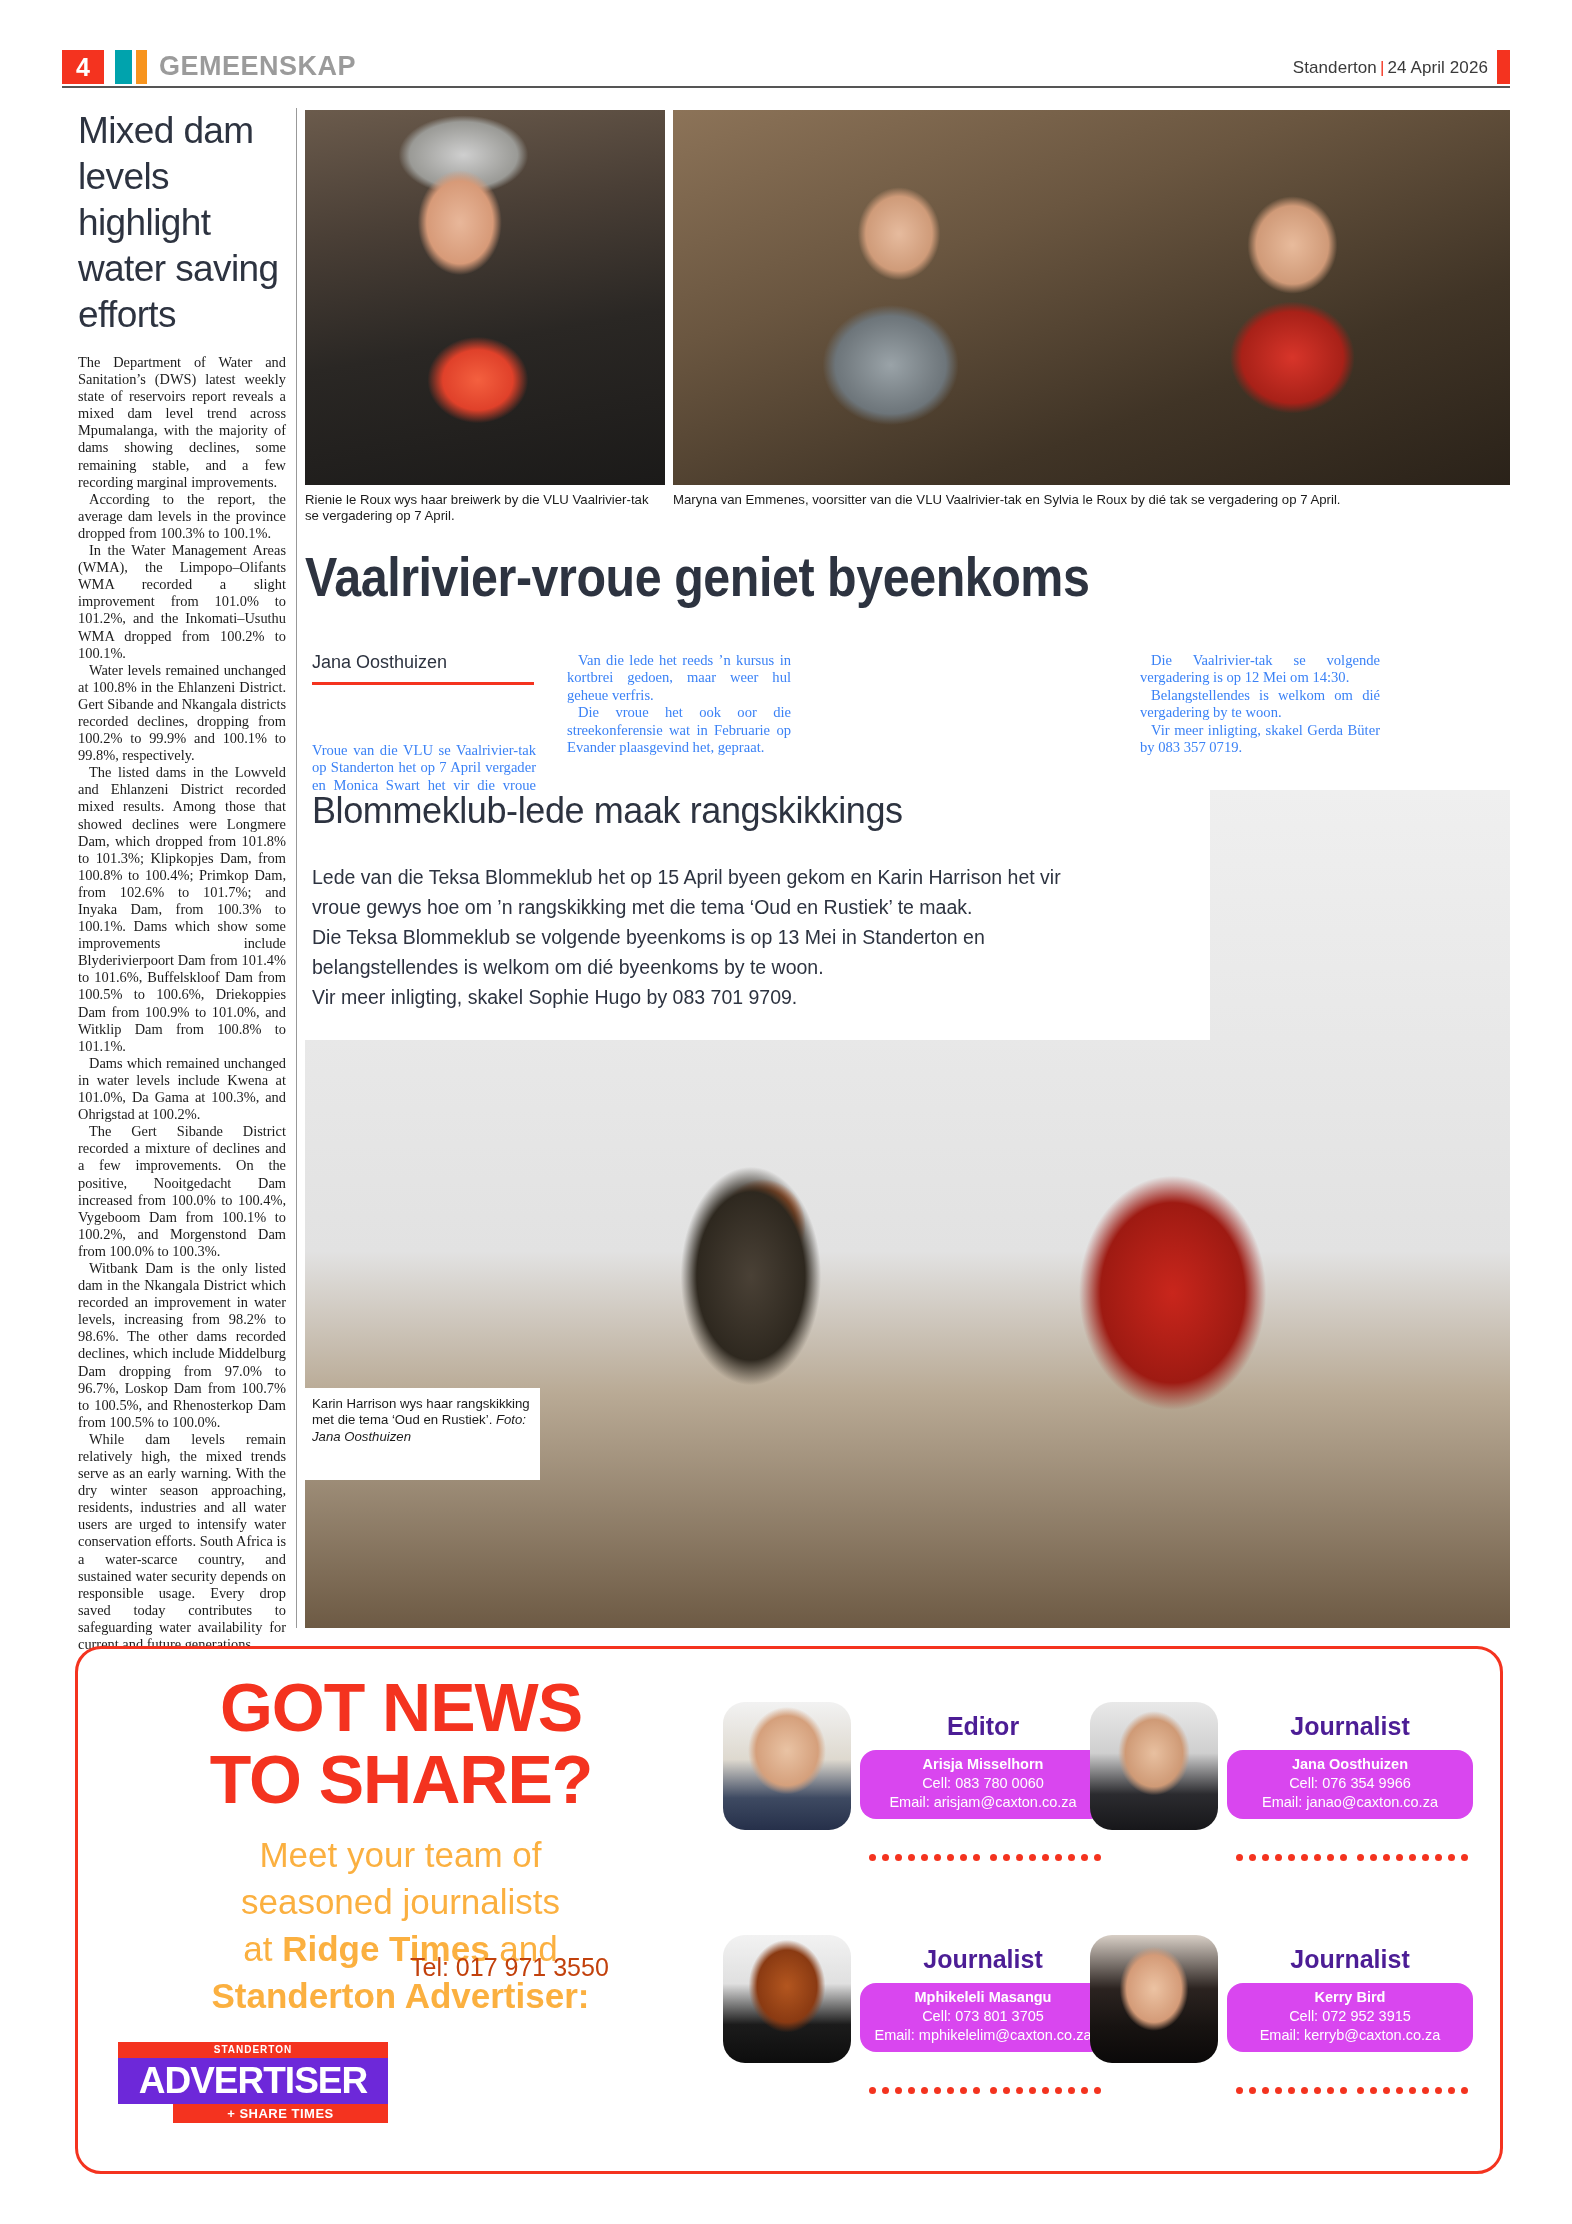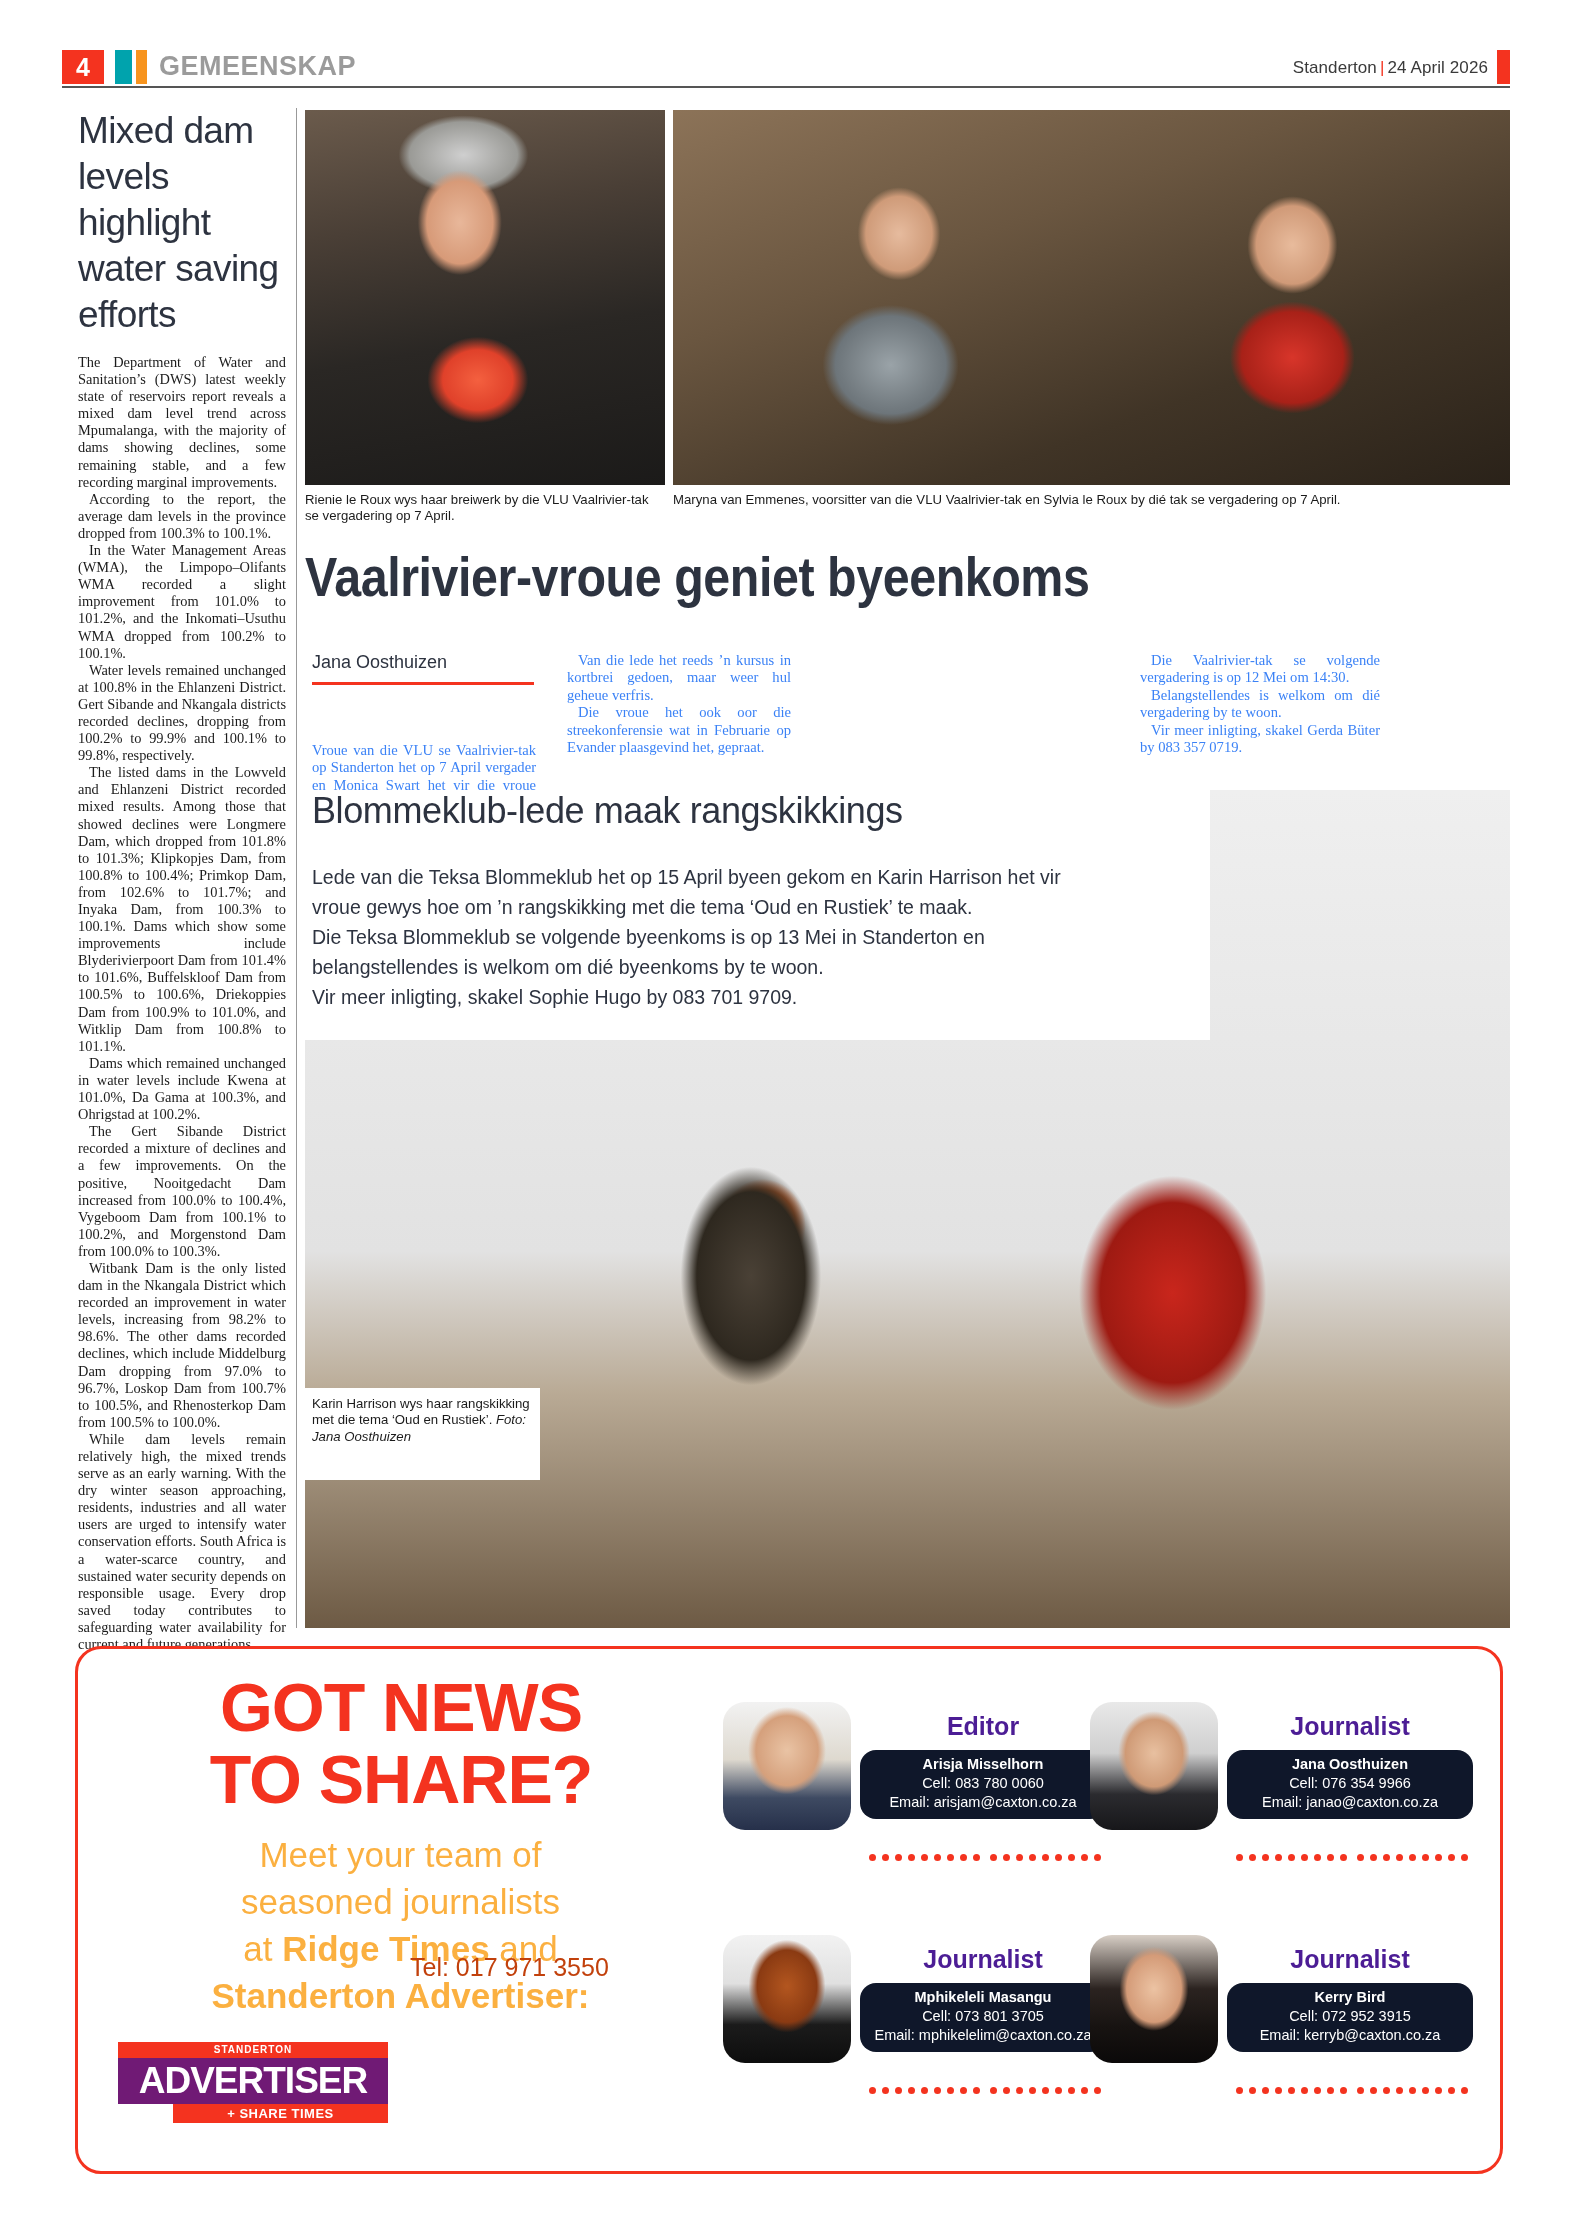--- a/index.html
+++ b/index.html
@@ -121,21 +121,21 @@
   .logo-box {
     position:absolute; left:118px; top:2042px; width:270px; height:82px;
   }
   .logo-top {
     position:absolute; left:0; top:0; width:270px; height:16px;
     background:#f4331f; color:#fff; font-size:10px; font-weight:bold;
     text-align:center; line-height:16px; letter-spacing:1px;
   }
   .logo-mid {
     position:absolute; left:0; top:16px; width:270px; height:46px;
-    background:#701a75; color:#fff; font-size:37px; font-weight:bold;
+    background:#6d28d9; color:#fff; font-size:37px; font-weight:bold;
     text-align:center; line-height:46px; letter-spacing:-1px;
   }
   .logo-bot {
     position:absolute; left:55px; top:62px; width:215px; height:19px;
     background:#f4331f; color:#fff; font-size:13px; font-weight:bold;
     text-align:center; line-height:19px; letter-spacing:0.5px;
   }
   .ad-tel {
     position:absolute; left:410px; top:1953px; font-size:25px; font-weight:normal;
     color:#c2410c;
@@ -144,21 +144,21 @@
   .staff-card { position:absolute; }
   .staff-photo {
     position:absolute; width:128px; height:128px; border-radius:22px; overflow:hidden;
     background:#ddd;
   }
   .staff-role {
     position:absolute; font-size:25px; font-weight:bold; color:#4c1d95; text-align:center;
     width:240px;
   }
   .staff-pill {
-    position:absolute; width:246px; border-radius:16px; background:#0f172a;
+    position:absolute; width:246px; border-radius:16px; background:#d946ef;
     color:#fff; text-align:center; padding:5px 4px 7px 4px;
   }
   .staff-name { font-size:14.5px; font-weight:bold; line-height:19px; }
   .staff-cell { font-size:14.5px; line-height:19px; }
   .staff-email { font-size:14.5px; line-height:19px; }
   .dots { position:absolute; }
   .dots span {
     display:inline-block; width:7px; height:7px; border-radius:50%;
     background:#f4331f; margin:3px;
   }

